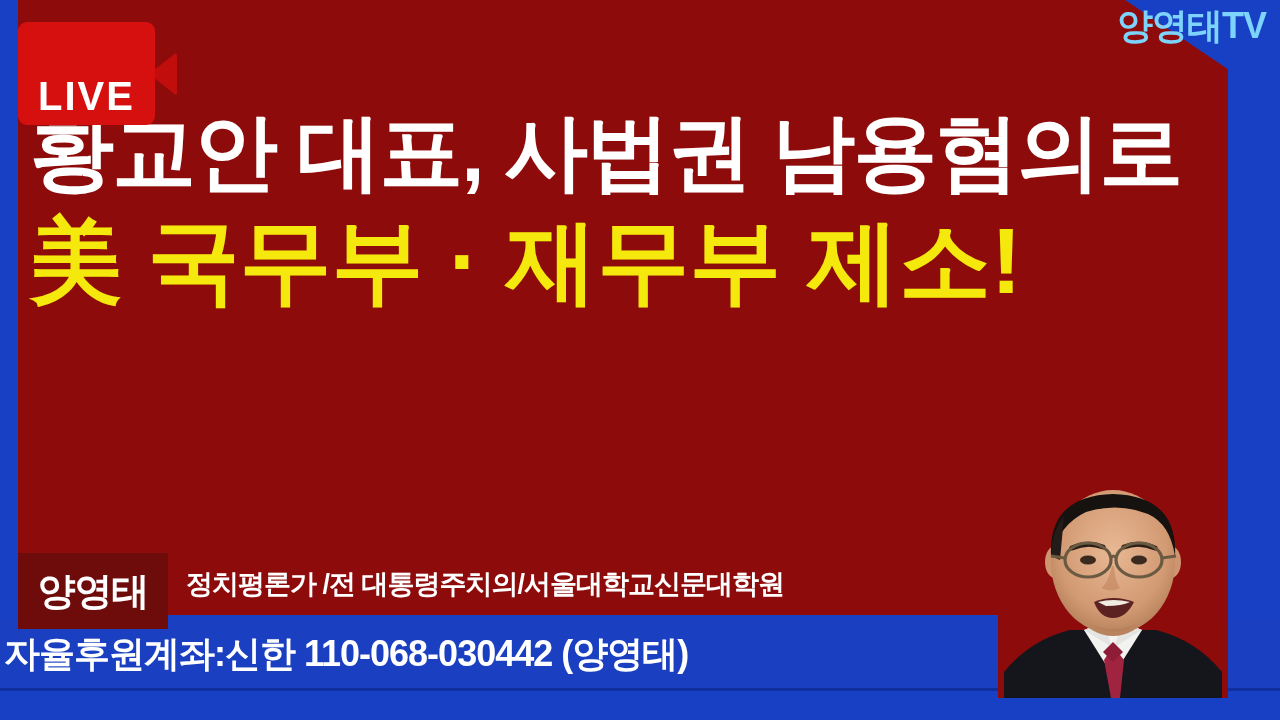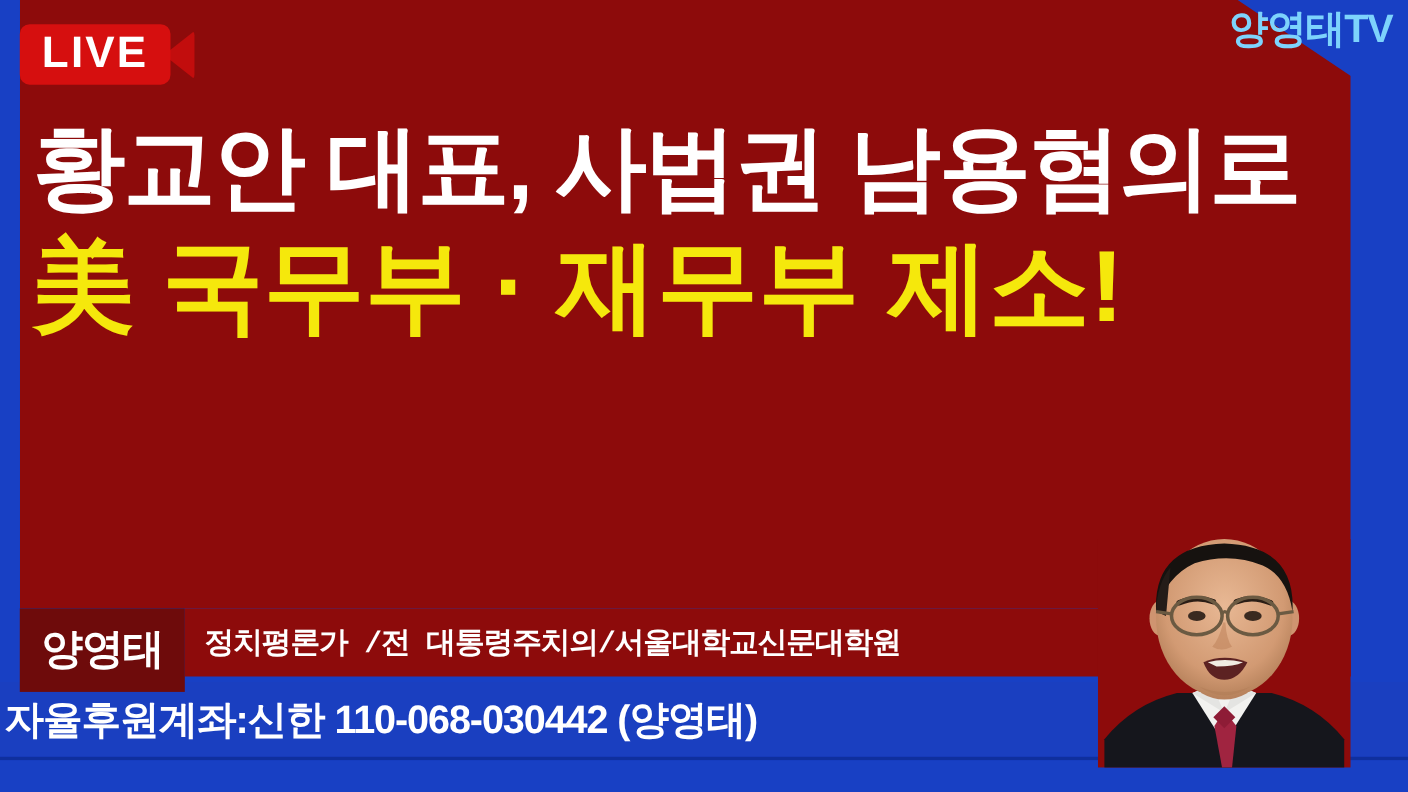--- a/index.html
+++ b/index.html
@@ -52,20 +52,21 @@
     position:relative;
     z-index:2;
   }
   #live-text {
     color:#ffffff;
     font-size:40px;
     font-weight:bold;
     letter-spacing:2px;
     line-height:1;
     display:block;
+    margin-top:48px;
   }
   #live-lens {
     width:0; height:0;
     border-top:22px solid transparent;
     border-bottom:22px solid transparent;
     border-right:28px solid #c20d0d;
     margin-left:-6px;
     border-radius:4px;
     z-index:1;
   }
@@ -123,21 +124,20 @@
     z-index:20;
     display:flex; align-items:center;
   }
   #credentials-text {
     color:#ffffff;
     font-size:27px;
     font-weight:bold;
     letter-spacing:-1px;
     padding-left:18px;
     white-space:nowrap;
-    font-family:Liberation Mono, monospace;
   }
 
   
   #donation-bar {
     position:absolute;
     left:0px; top:620px;
     width:1280px; height:68px;
     background:#1a3fc0;
     z-index:22;
     display:flex; align-items:center;

